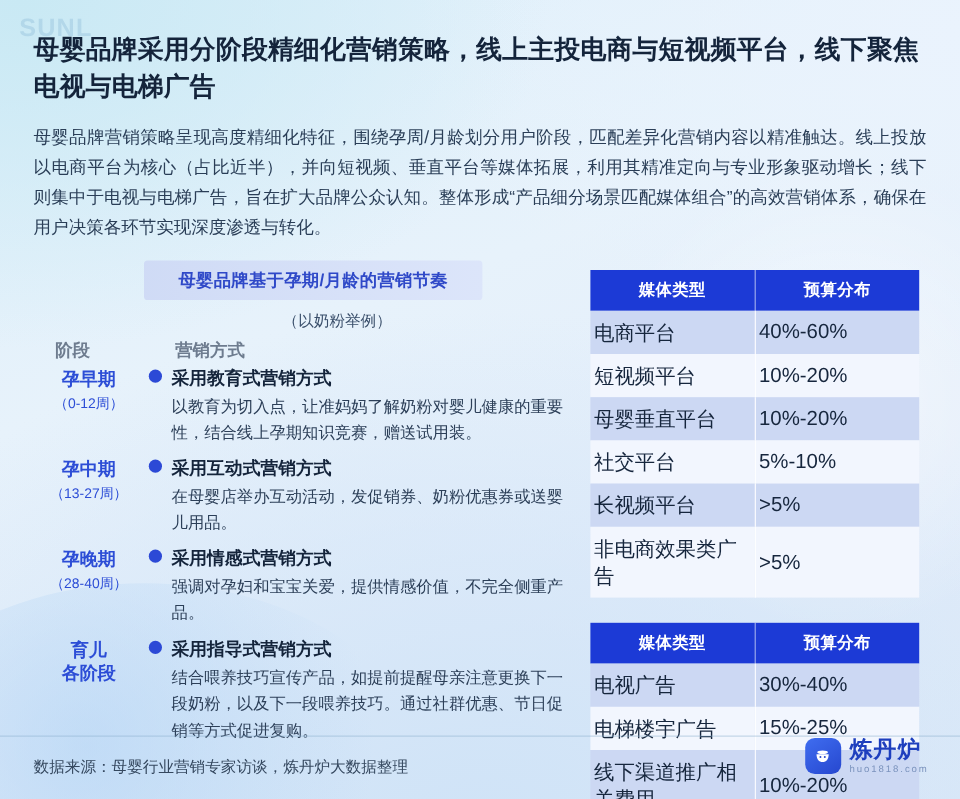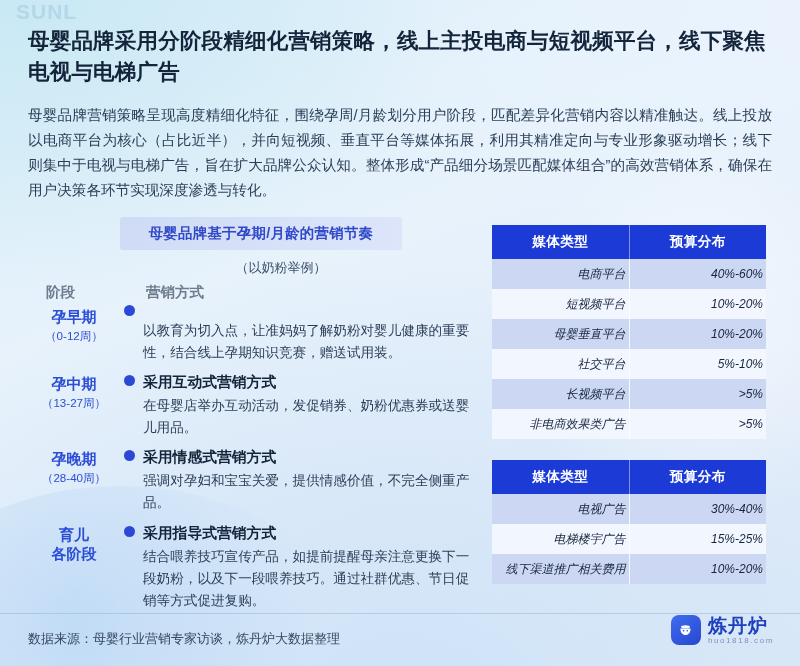--- a/index.html
+++ b/index.html
@@ -47,21 +47,21 @@
     width: 420px;
     height: 420px;
     border-radius: 50%;
     background: radial-gradient(circle at 50% 50%, rgba(255,255,255,0.5), rgba(255,255,255,0) 66%);
     pointer-events: none;
   }
 
   .wm {
     position: absolute;
     left: 16px;
-    top: 0;
+    top: 12px;
     font-size: 21px;
     font-weight: 700;
     letter-spacing: 1px;
     color: rgba(120,170,205,0.28);
     user-select: none;
     pointer-events: none;
   }
 
   .content {
     position: relative;
@@ -197,26 +197,25 @@
     font-size: 13.6px;
     font-weight: 700;
     padding: 8px 4px;
     text-align: center;
     letter-spacing: 0.4px;
     border-right: 1px solid rgba(255,255,255,0.45);
   }
   table.budget th:last-child { border-right: none; }
 
   table.budget td {
-    font-size: 12px;
+    font-size: 17px;
     color: #16263d;
-    text-align: right;
+    text-align: left;
     padding: 6.5px 3px;
     border-right: 1px solid rgba(255,255,255,0.85);
-    font-style: italic;
   }
   table.budget td:last-child { border-right: none; }
   table.budget tbody tr:nth-child(odd)  td { background: #ccd8f3; }
   table.budget tbody tr:nth-child(even) td { background: #f2f6fe; }
 
   .tbl-wrap { padding: 0 4px; }
   .spacer-tables { height: 13px; }
 
   
   .footer {
@@ -297,20 +296,21 @@
 
         <div id="stage-list">
             <div class="stage-row">
               <div class="stage-label">
                 <span class="s-name">孕早期</span>
                 <span class="s-weeks">（0-12周）</span>
               </div>
               <div class="stage-body">
                 <div class="stage-title-line">
                   <span class="dot" style="background: rgb(44, 73, 214);"></span>
+                  <span class="stage-title">采用教育式营销方式</span>
                 </div>
                 <div class="stage-desc">以教育为切入点，让准妈妈了解奶粉对婴儿健康的重要性，结合线上孕期知识竞赛，赠送试用装。</div>
               </div>
             </div>
             <div class="stage-row">
               <div class="stage-label">
                 <span class="s-name">孕中期</span>
                 <span class="s-weeks">（13-27周）</span>
               </div>
               <div class="stage-body">

